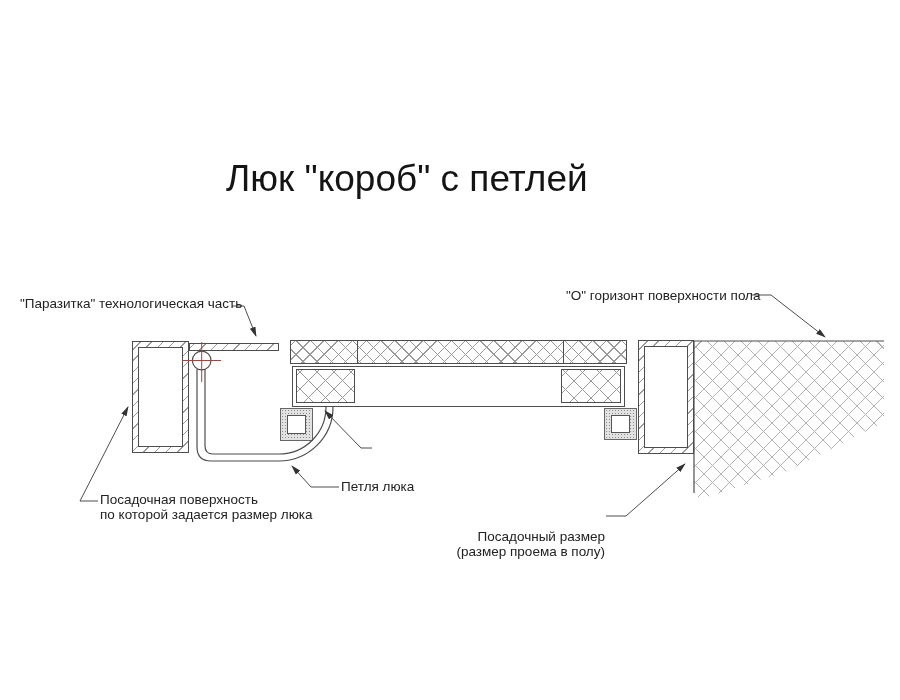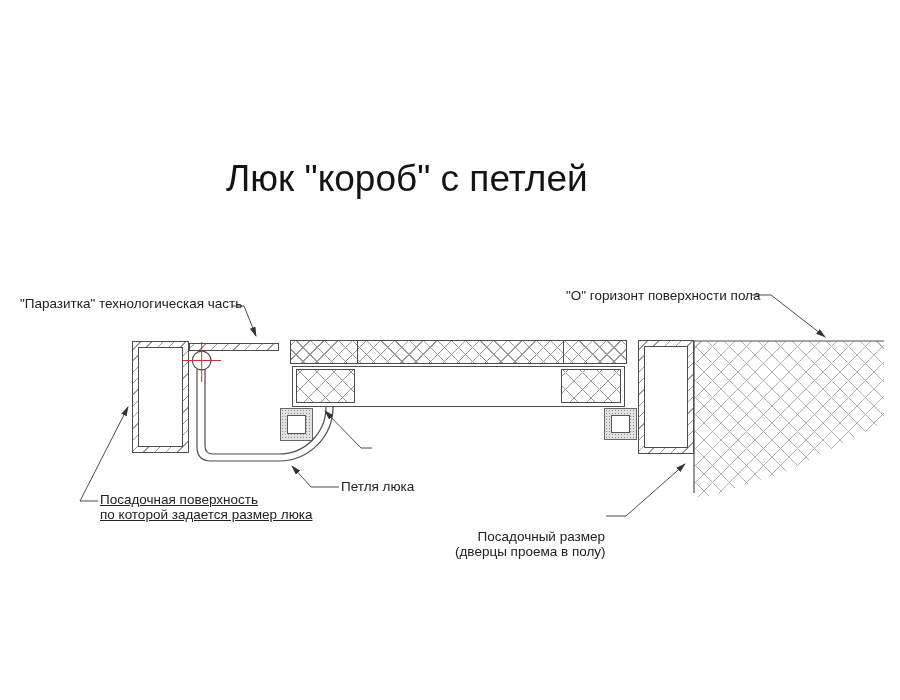--- a/index.html
+++ b/index.html
@@ -126,23 +126,23 @@
     </g>
   </svg>
 
   <div class="abs lbl" style="left:20px;top:296px;">"Паразитка" технологическая часть</div>
 
   <div class="abs lbl" style="left:566px;top:288px;">"О" горизонт поверхности пола</div>
 
 
   <div class="abs lbl" style="left:341px;top:479px;">Петля люка</div>
 
-  <div class="abs lbl" style="left:100px;top:492px;text-decoration:underline;">
+  <div class="abs lbl" style="left:100px;top:492px;">
     <div>Посадочная поверхность</div>
     <div>по которой задается размер люка</div>
   </div>
 
   <div class="abs lbl" style="left:455px;top:509px;width:150px;text-align:right;margin-top:20px;">
     <div>Посадочный размер</div>
-    <div>(дверцы проема в полу)</div>
+    <div>(размер проема в полу)</div>
   </div>
 
 </div>
 
 </body></html>

